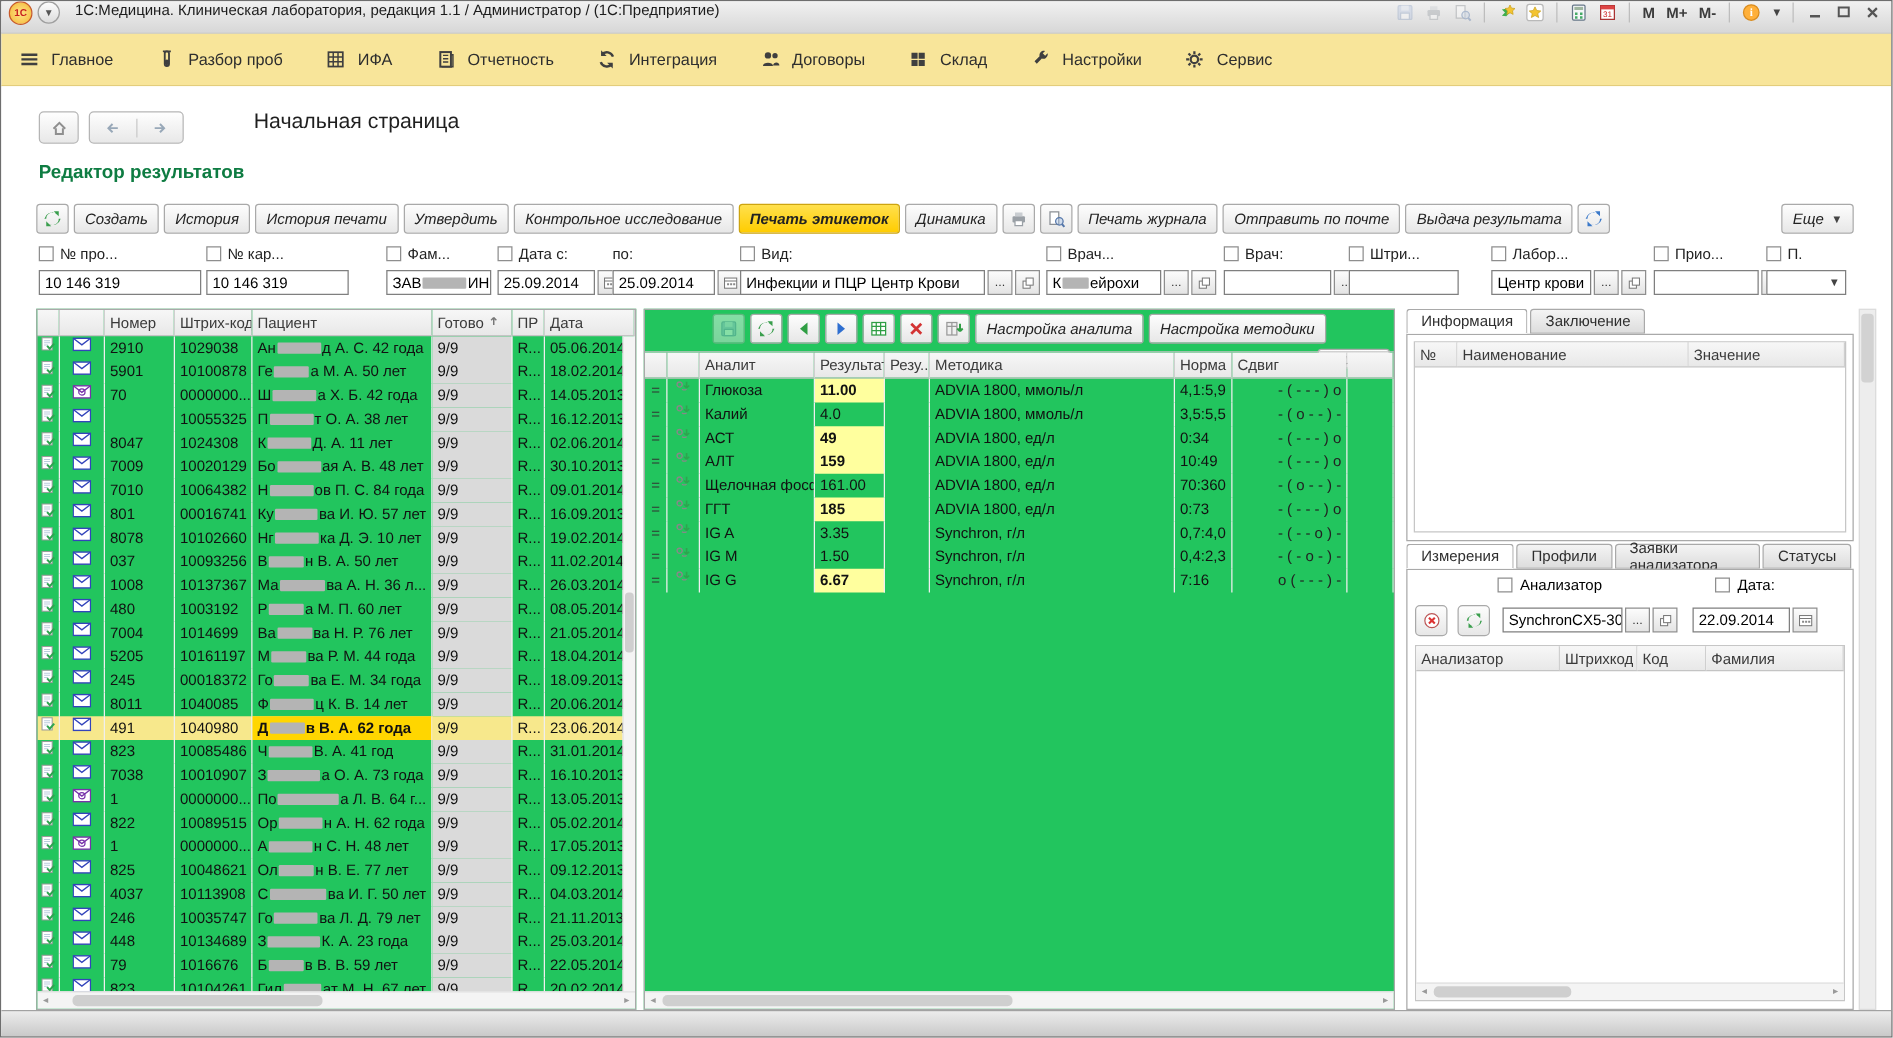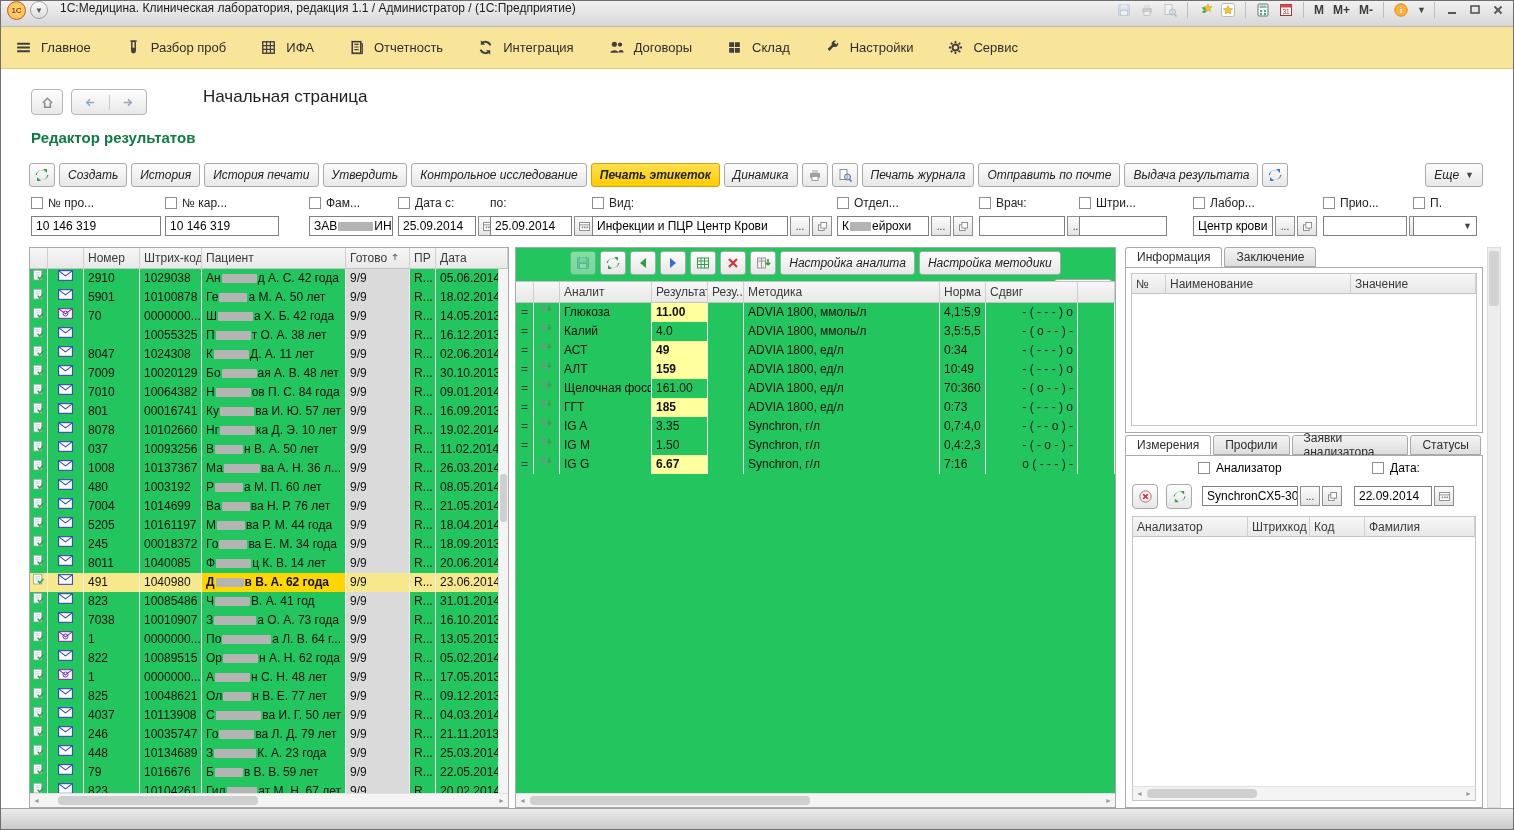--- a/index.html
+++ b/index.html
@@ -456,21 +456,21 @@
               <svg viewBox="0 0 16 16">
                 <rect x="3" y="6" width="7" height="7" fill="#fff" stroke="#777"></rect>
                 <rect x="6" y="3" width="7" height="7" fill="#fff" stroke="#777"></rect>
               </svg>
             </span>
           </div>
       </div>
       <div class="fgroup" style="left:836px;top:126px;width:136px;">
         <div class="fl">
             <span class="cb"></span>
-            <span>Отдел...</span>
+            <span>Врач...</span>
           </div>
         <div class="frow">
             <div class="ffield">
               <span>К<span class="redact" style="width: 21px;"></span>ейрохи</span>
             </div>
           <span class="sqbtn">...</span>
           <span class="sqbtn">
               <svg viewBox="0 0 16 16">
                 <rect x="3" y="6" width="7" height="7" fill="#fff" stroke="#777"></rect>
                 <rect x="6" y="3" width="7" height="7" fill="#fff" stroke="#777"></rect>

